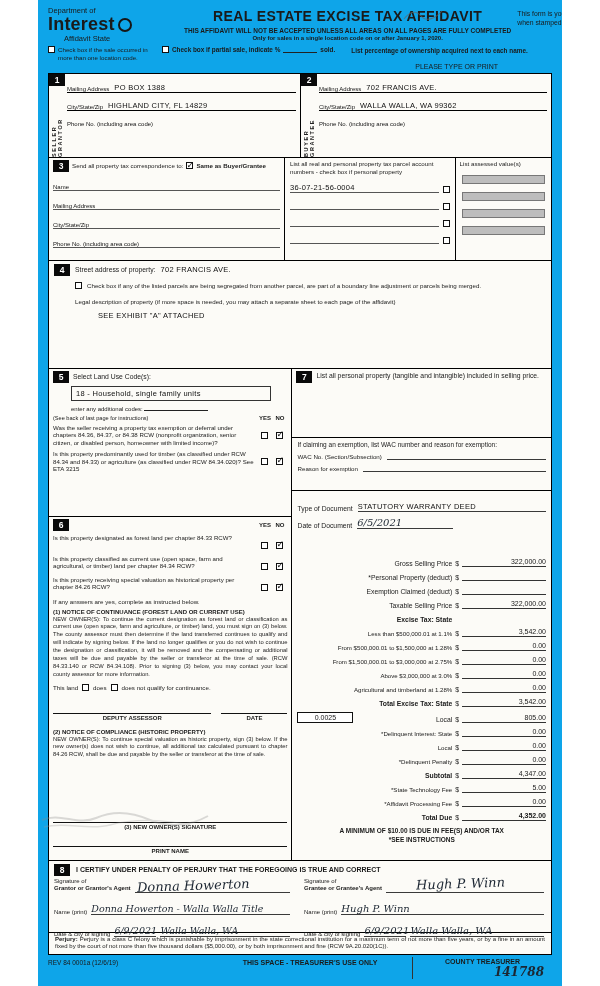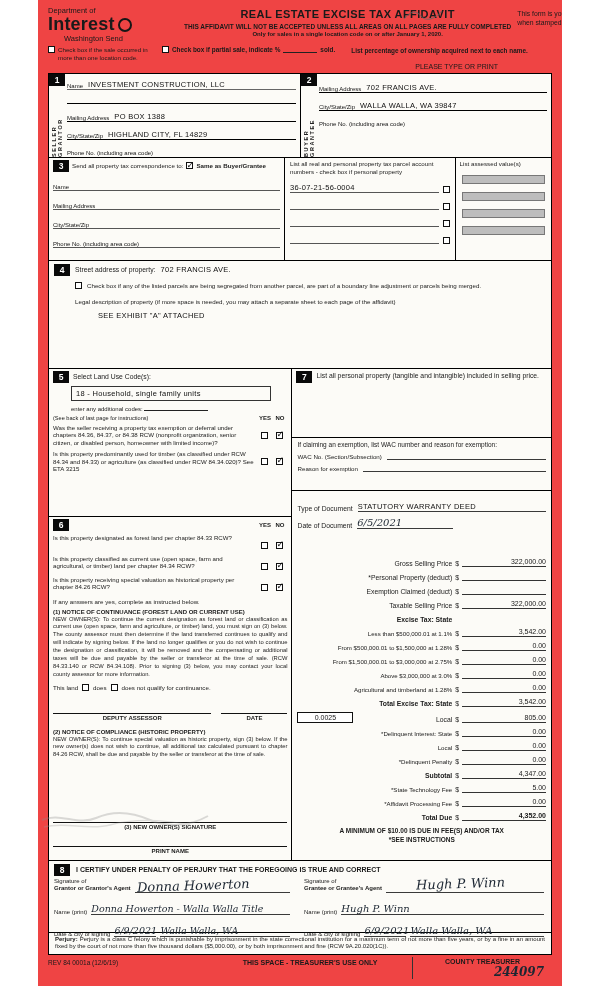--- a/index.html
+++ b/index.html
@@ -1,17 +1,17 @@
 <!DOCTYPE html>
 <html><head>
 <meta charset="utf-8">
 <style>
 *{margin:0;padding:0;box-sizing:border-box}
 body{margin:0;background:#ffffff;font-family:"Liberation Sans","DejaVu Sans",sans-serif}
-.page{position:relative;width:524px;height:986px;margin:0 auto;background:#ef4444;color:#1a1a1a;padding:6px 10px 0;overflow:hidden}
+.page{position:relative;width:524px;height:986px;margin:0 auto;background:#0ea5e9;color:#1a1a1a;padding:6px 10px 0;overflow:hidden}
 .flex{display:flex}
 .grow{flex:1 1 auto}
 .b{font-weight:bold}
 .c{text-align:center}
 .f55{font-size:5.6px}
 .f6{font-size:6px}
 .f62{font-size:6.2px}
 .f65{font-size:6.5px}
 .f68{font-size:6.8px}
 .f7{font-size:7px}
@@ -23,21 +23,21 @@
 .badge{flex:none;display:inline-flex;align-items:center;justify-content:center;width:16px;height:12px;background:#090909;color:#fff;font-size:8.5px;font-weight:bold}
 
 .hdr{display:flex;align-items:flex-start;gap:6px}
 .logo{width:130px;flex:none}
 .logo .row1{display:flex;align-items:flex-end;gap:3px}
 .dept-small{font-size:7.5px}
 .dept-name{font-size:18px;font-weight:bold;letter-spacing:.2px;line-height:1}
 .emblem{flex:none;width:14px;height:14px;border:2.5px solid #161616;border-radius:50%;margin-bottom:1px}
 .state{font-size:7.5px;margin-left:16px;margin-top:1px}
 .titleblk{flex:1;text-align:center;padding-top:2px}
-.ftitle{font-size:11px;font-weight:bold;letter-spacing:.4px}
+.ftitle{font-size:14px;font-weight:bold;letter-spacing:.4px}
 .fchap{font-size:8px;margin-top:1px}
 .fwarn{font-size:6.5px;font-weight:bold;margin-top:3px;white-space:nowrap}
 .fonly{font-size:6px;font-weight:bold;margin-top:1px}
 .receipt{flex:none;width:86px;font-size:6.8px;line-height:1.35;padding-top:3px}
 
 .preform{display:flex;margin-top:3px;align-items:flex-start}
 .mloc{width:112px;display:flex;gap:3px;font-size:6.2px;line-height:1.25;flex:none}
 .partial{display:flex;align-items:center;gap:3px;font-size:6.4px;font-weight:bold;margin-left:2px;flex:none}
 .blankline{display:inline-block;width:34px;border-bottom:1px solid #222;height:7px}
 .ownote{font-size:6.4px;font-weight:bold;margin-left:16px;padding-top:1px}
@@ -126,21 +126,21 @@
 
   <header class="hdr">
     <div class="logo">
       <div class="row1">
         <div>
           <div class="dept-small">Department of</div>
           <div class="dept-name">Interest</div>
         </div>
         <span class="emblem"></span>
       </div>
-      <div class="state">Washington Send</div>
+      <div class="state">Affidavit State</div>
     </div>
     <div class="titleblk">
       <div class="ftitle">REAL ESTATE EXCISE TAX AFFIDAVIT</div>
       <div class="fwarn">THIS AFFIDAVIT WILL NOT BE ACCEPTED UNLESS ALL AREAS ON ALL PAGES ARE FULLY COMPLETED</div>
       <div class="fonly">Only for sales in a single location code on or after January 1, 2020.</div>
     </div>
     <div class="receipt">
       <div>This form is your receipt</div>
       <div>when stamped by cashier.</div>
     </div>
@@ -163,27 +163,20 @@
 
   <div class="fbox">
 
     <div class="parties">
       <section class="party">
         <div class="rail">
           <span class="badge">1</span>
           <span class="vert">SELLER GRANTOR</span>
         </div>
         <div class="pbody">
-          <div class="nrow">
-            <div class="l1">
-              <span class="fld">Name</span>
-              <span class="typed grow">INVESTMENT CONSTRUCTION, LLC</span>
-            </div>
-            <div class="l2"></div>
-          </div>
           <div class="frow">
             <span class="fld">Mailing Address</span>
             <span class="typed grow">PO BOX 1388</span>
           </div>
           <div class="frow">
             <span class="fld">City/State/Zip</span>
             <span class="typed grow">HIGHLAND CITY, FL 14829</span>
           </div>
           <div class="frow last">
             <span class="fld">Phone No. (including area code)</span>
@@ -196,21 +189,21 @@
           <span class="badge">2</span>
           <span class="vert">BUYER GRANTEE</span>
         </div>
         <div class="pbody">
           <div class="frow">
             <span class="fld">Mailing Address</span>
             <span class="typed grow">702 FRANCIS AVE.</span>
           </div>
           <div class="frow">
             <span class="fld">City/State/Zip</span>
-            <span class="typed grow">WALLA WALLA, WA 39847</span>
+            <span class="typed grow">WALLA WALLA, WA 99362</span>
           </div>
           <div class="frow last">
             <span class="fld">Phone No. (including area code)</span>
             <span class="grow"></span>
           </div>
         </div>
       </section>
     </div>
 
     <div class="s3">
@@ -555,21 +548,21 @@
       <span class="b">Perjury:</span>
       <span>Perjury is a class C felony which is punishable by imprisonment in the state correctional institution for a maximum term of not more than five years, or by a fine in an amount fixed by the court of not more than five thousand dollars ($5,000.00), or by both imprisonment and fine (RCW 9A.20.020(1C)).</span>
     </div>
   </div>
 
   <div class="foot">
     <div class="rev">REV 84 0001a (12/6/19)</div>
     <div class="space">THIS SPACE - TREASURER'S USE ONLY</div>
     <div class="ct">
       <div>COUNTY TREASURER</div>
-      <div class="hw" style="font-size:12px;text-align:right;padding-right:8px">244097</div>
+      <div class="hw" style="font-size:12px;text-align:right;padding-right:8px">141788</div>
     </div>
   </div>
 
   <svg class="ghost" width="170" height="26" viewBox="0 0 170 26">
     <path d="M2 14 C20 6,38 20,56 12 S92 6,110 14 S150 20,168 10" fill="none" stroke="#8a8a8a" stroke-width="2"></path>
     <path d="M4 21 C26 15,48 25,70 19 S120 13,150 19" fill="none" stroke="#9a9a9a" stroke-width="1.4"></path>
   </svg>
 
 </div>
 

